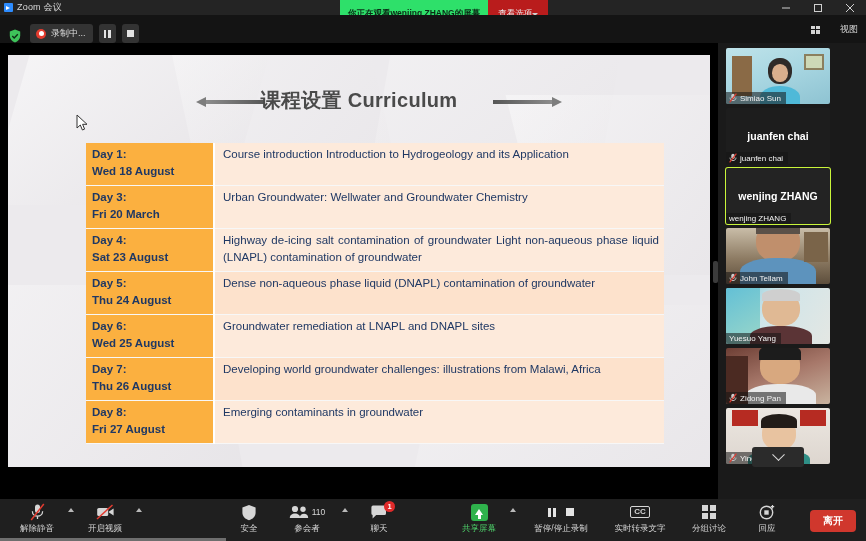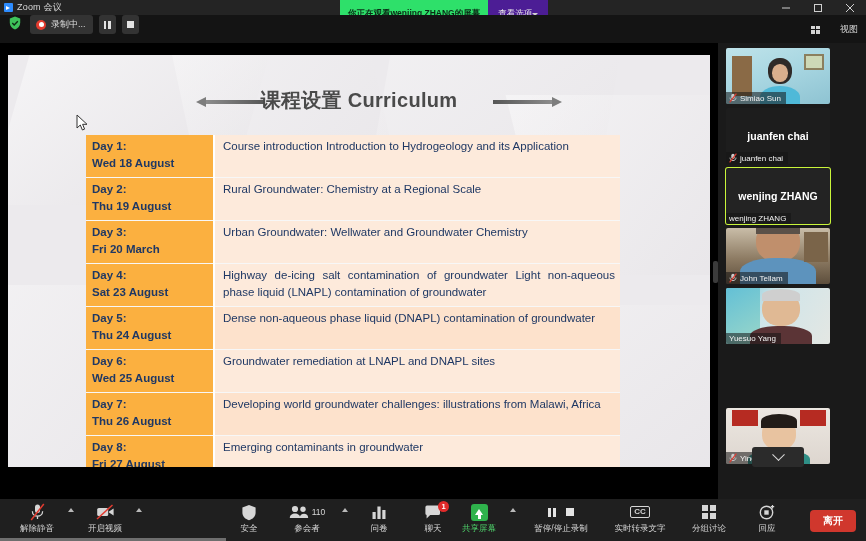--- a/index.html
+++ b/index.html
@@ -32,21 +32,21 @@
     position: absolute; left: 340px; top: 0; height: 28px;
     display: flex; align-items: stretch;
   }
   .share-banner {
     background: #2ee06a; color: #0b2b16;
     font-size: 8.5px; font-weight: bold;
     display: flex; align-items: center; padding: 0 8px;
     white-space: nowrap;
   }
   .view-options {
-    background: #4c1d95; color: #e6e6e6;
+    background: #b91c1c; color: #e6e6e6;
     font-size: 8.5px; display: flex; align-items: center;
     padding: 0 10px; white-space: nowrap;
   }
   .caret-dn {
     width: 0; height: 0; border-left: 3px solid transparent;
     border-right: 3px solid transparent; border-top: 3.5px solid #cfcfcf;
   }
   .tb-right {
     position: absolute; right: 0; top: 0; height: 15px;
     display: flex; align-items: center;
@@ -54,21 +54,21 @@
   .winbtn {
     width: 32px; height: 15px; display: flex;
     align-items: center; justify-content: center;
     color: #cfcfcf; font-size: 10px;
   }
   .winbtn svg { display: block; }
 
   
   .recbar {
     position: absolute; top: 15px; left: 0; width: 866px; height: 28px;
-    background: #141414; display: flex; align-items: flex-start;
+    background: #141414; display: flex; align-items: flex-end;
   }
   .shield-ok {
     margin-left: 8px; width: 14px; height: 15px;
     display: flex; align-items: center; justify-content: center;
   }
   .recpill {
     margin-left: 8px; height: 19px; background: #333333;
     border-radius: 3px; display: flex; align-items: center;
     padding: 0 7px 0 6px; gap: 5px;
   }
@@ -136,21 +136,21 @@
     border-bottom:5px solid transparent; border-right:10px solid #7d7d7d;
   }
   .arrow-r::after {
     content:""; position:absolute; right:-9px; top:-3px;
     width:0; height:0; border-top:5px solid transparent;
     border-bottom:5px solid transparent; border-left:10px solid #7d7d7d;
   }
 
   
   .curtable {
-    position: absolute; left: 78px; top: 80px; width: 534px;
+    position: absolute; left: 78px; top: 88px; width: 578px;
     border-collapse: collapse; table-layout: fixed;
   }
   .curtable td {
     vertical-align: top; padding: 3px 5px 4px 6px;
     color: #1f3864; font-size: 11.5px; line-height: 1.52;
     border-bottom: 1px solid #f7f7f7;
   }
   .curtable td.day {
     width: 128px; background: #fbb040;
     font-weight: bold; white-space: pre-line;
@@ -356,25 +356,20 @@
     <div class="arrow-r"></div>
     <div class="slide-title">课程设置 Curriculum</div>
 
     <table class="curtable">
       <tbody>
         <tr>
             <td class="day">Day 1:
 Wed 18 August</td>
             <td class="topic">Course introduction
 Introduction to Hydrogeology and its Application</td>
-          </tr>
-        <tr>
-            <td class="day">Day 2:
-Thu 19 August</td>
-            <td class="topic">Rural Groundwater: Chemistry at a Regional Scale</td>
           </tr>
         <tr>
             <td class="day">Day 3:
 Fri 20 March</td>
             <td class="topic">Urban Groundwater: Wellwater and Groundwater Chemistry</td>
           </tr>
         <tr>
             <td class="day">Day 4:
 Sat 23 August</td>
             <td class="topic">Highway de-icing salt contamination of groundwater
@@ -479,20 +474,37 @@
       <i style="position:absolute;left:0;top:0;width:34px;height:56px;background:linear-gradient(150deg,#63c0d6,#9bd7c9);"></i>
       <i style="position:absolute;left:36px;top:4px;width:38px;height:34px;border-radius:46%;background:#e0b994;"></i>
       <i style="position:absolute;left:36px;top:1px;width:38px;height:12px;border-radius:50% 50% 0 0;background:#cfcfcf;"></i>
       <i style="position:absolute;left:24px;top:38px;width:62px;height:22px;border-radius:45% 45% 0 0;background:#5b3436;"></i>
     </span>
     <span class="nametag">
       <span>Yuesuo Yang</span>
     </span>
   </div>
 
+  <div class="tile" style="top:305px;">
+    <span class="bg" style="background:linear-gradient(160deg,#6e3f35 0%,#a7786a 50%,#c9b39f 100%)"></span>
+    <span class="cam">
+      <i style="position:absolute;left:34px;top:0px;width:40px;height:36px;border-radius:44%;background:#d8a87f;"></i>
+      <i style="position:absolute;left:33px;top:-4px;width:42px;height:16px;border-radius:50% 50% 0 0;background:#1c1c1c;"></i>
+      <i style="position:absolute;left:20px;top:36px;width:70px;height:24px;border-radius:45% 45% 0 0;background:#e9e9e9;"></i>
+      <i style="position:absolute;left:0;top:8px;width:22px;height:48px;background:#4b2a22;"></i>
+    </span>
+    <span class="nametag">
+      <svg class="mic-muted" width="8" height="10" viewBox="0 0 8 10">
+        <rect x="2.3" y=".8" width="3.4" height="5.2" rx="1.7" fill="#c9c9c9"></rect>
+        <path d="M1 4.6c0 1.9 1.4 3 3 3s3-1.1 3-3" fill="none" stroke="#c9c9c9" stroke-width=".9"></path>
+        <line x1=".6" y1="9.4" x2="7.4" y2=".6" stroke="#e23b30" stroke-width="1.1"></line>
+      </svg>
+      <span>Zidong Pan</span>
+    </span>
+  </div>
 
   <div class="tile" style="top:365px;">
     <span class="bg" style="background:linear-gradient(180deg,#ece7e1 0%,#ddd6cf 100%)"></span>
     <span class="cam">
       <i style="position:absolute;left:6px;top:2px;width:26px;height:16px;background:#b62b22;"></i>
       <i style="position:absolute;left:74px;top:2px;width:26px;height:16px;background:#b62b22;"></i>
       <i style="position:absolute;left:36px;top:10px;width:34px;height:32px;border-radius:45%;background:#e8c3a0;"></i>
       <i style="position:absolute;left:35px;top:6px;width:36px;height:14px;border-radius:50% 50% 0 0;background:#221c18;"></i>
       <i style="position:absolute;left:22px;top:42px;width:62px;height:20px;border-radius:45% 45% 0 0;background:#2f8f86;"></i>
     </span>
@@ -563,30 +575,20 @@
           <path d="M10.6 13c.3-2.8 2.2-4.2 4.4-4.2 2.3 0 4.2 1.4 4.2 4.2Z" fill="#d6d6d6"></path>
         </svg>
         <span class="pcount">110</span>
       </span>
       <span class="lb">参会者</span>
     </div>
     <div class="tb-caret">
         <span class="caret-up"></span>
       </div>
 
-    <div class="tb-item">
-      <span class="ic">
-        <svg width="16" height="15" viewBox="0 0 16 15">
-          <rect x="1.5" y="7" width="3.2" height="7" fill="#d6d6d6"></rect>
-          <rect x="6.4" y="1.5" width="3.2" height="12.5" fill="#d6d6d6"></rect>
-          <rect x="11.3" y="5" width="3.2" height="9" fill="#d6d6d6"></rect>
-        </svg>
-      </span>
-      <span class="lb">问卷</span>
-    </div>
 
     <div class="tb-item">
       <span class="ic">
         <svg width="18" height="15" viewBox="0 0 18 15">
           <path d="M1.4 2.2A1.6 1.6 0 0 1 3 .6h11.4a1.6 1.6 0 0 1 1.6 1.6v6.3a1.6 1.6 0 0 1-1.6 1.6H6.2L2.6 13.4V10.1H3a1.6 1.6 0 0 1-1.6-1.6Z" fill="#d6d6d6"></path>
         </svg>
       </span>
       <span class="badge">1</span>
       <span class="lb">聊天</span>
     </div>

